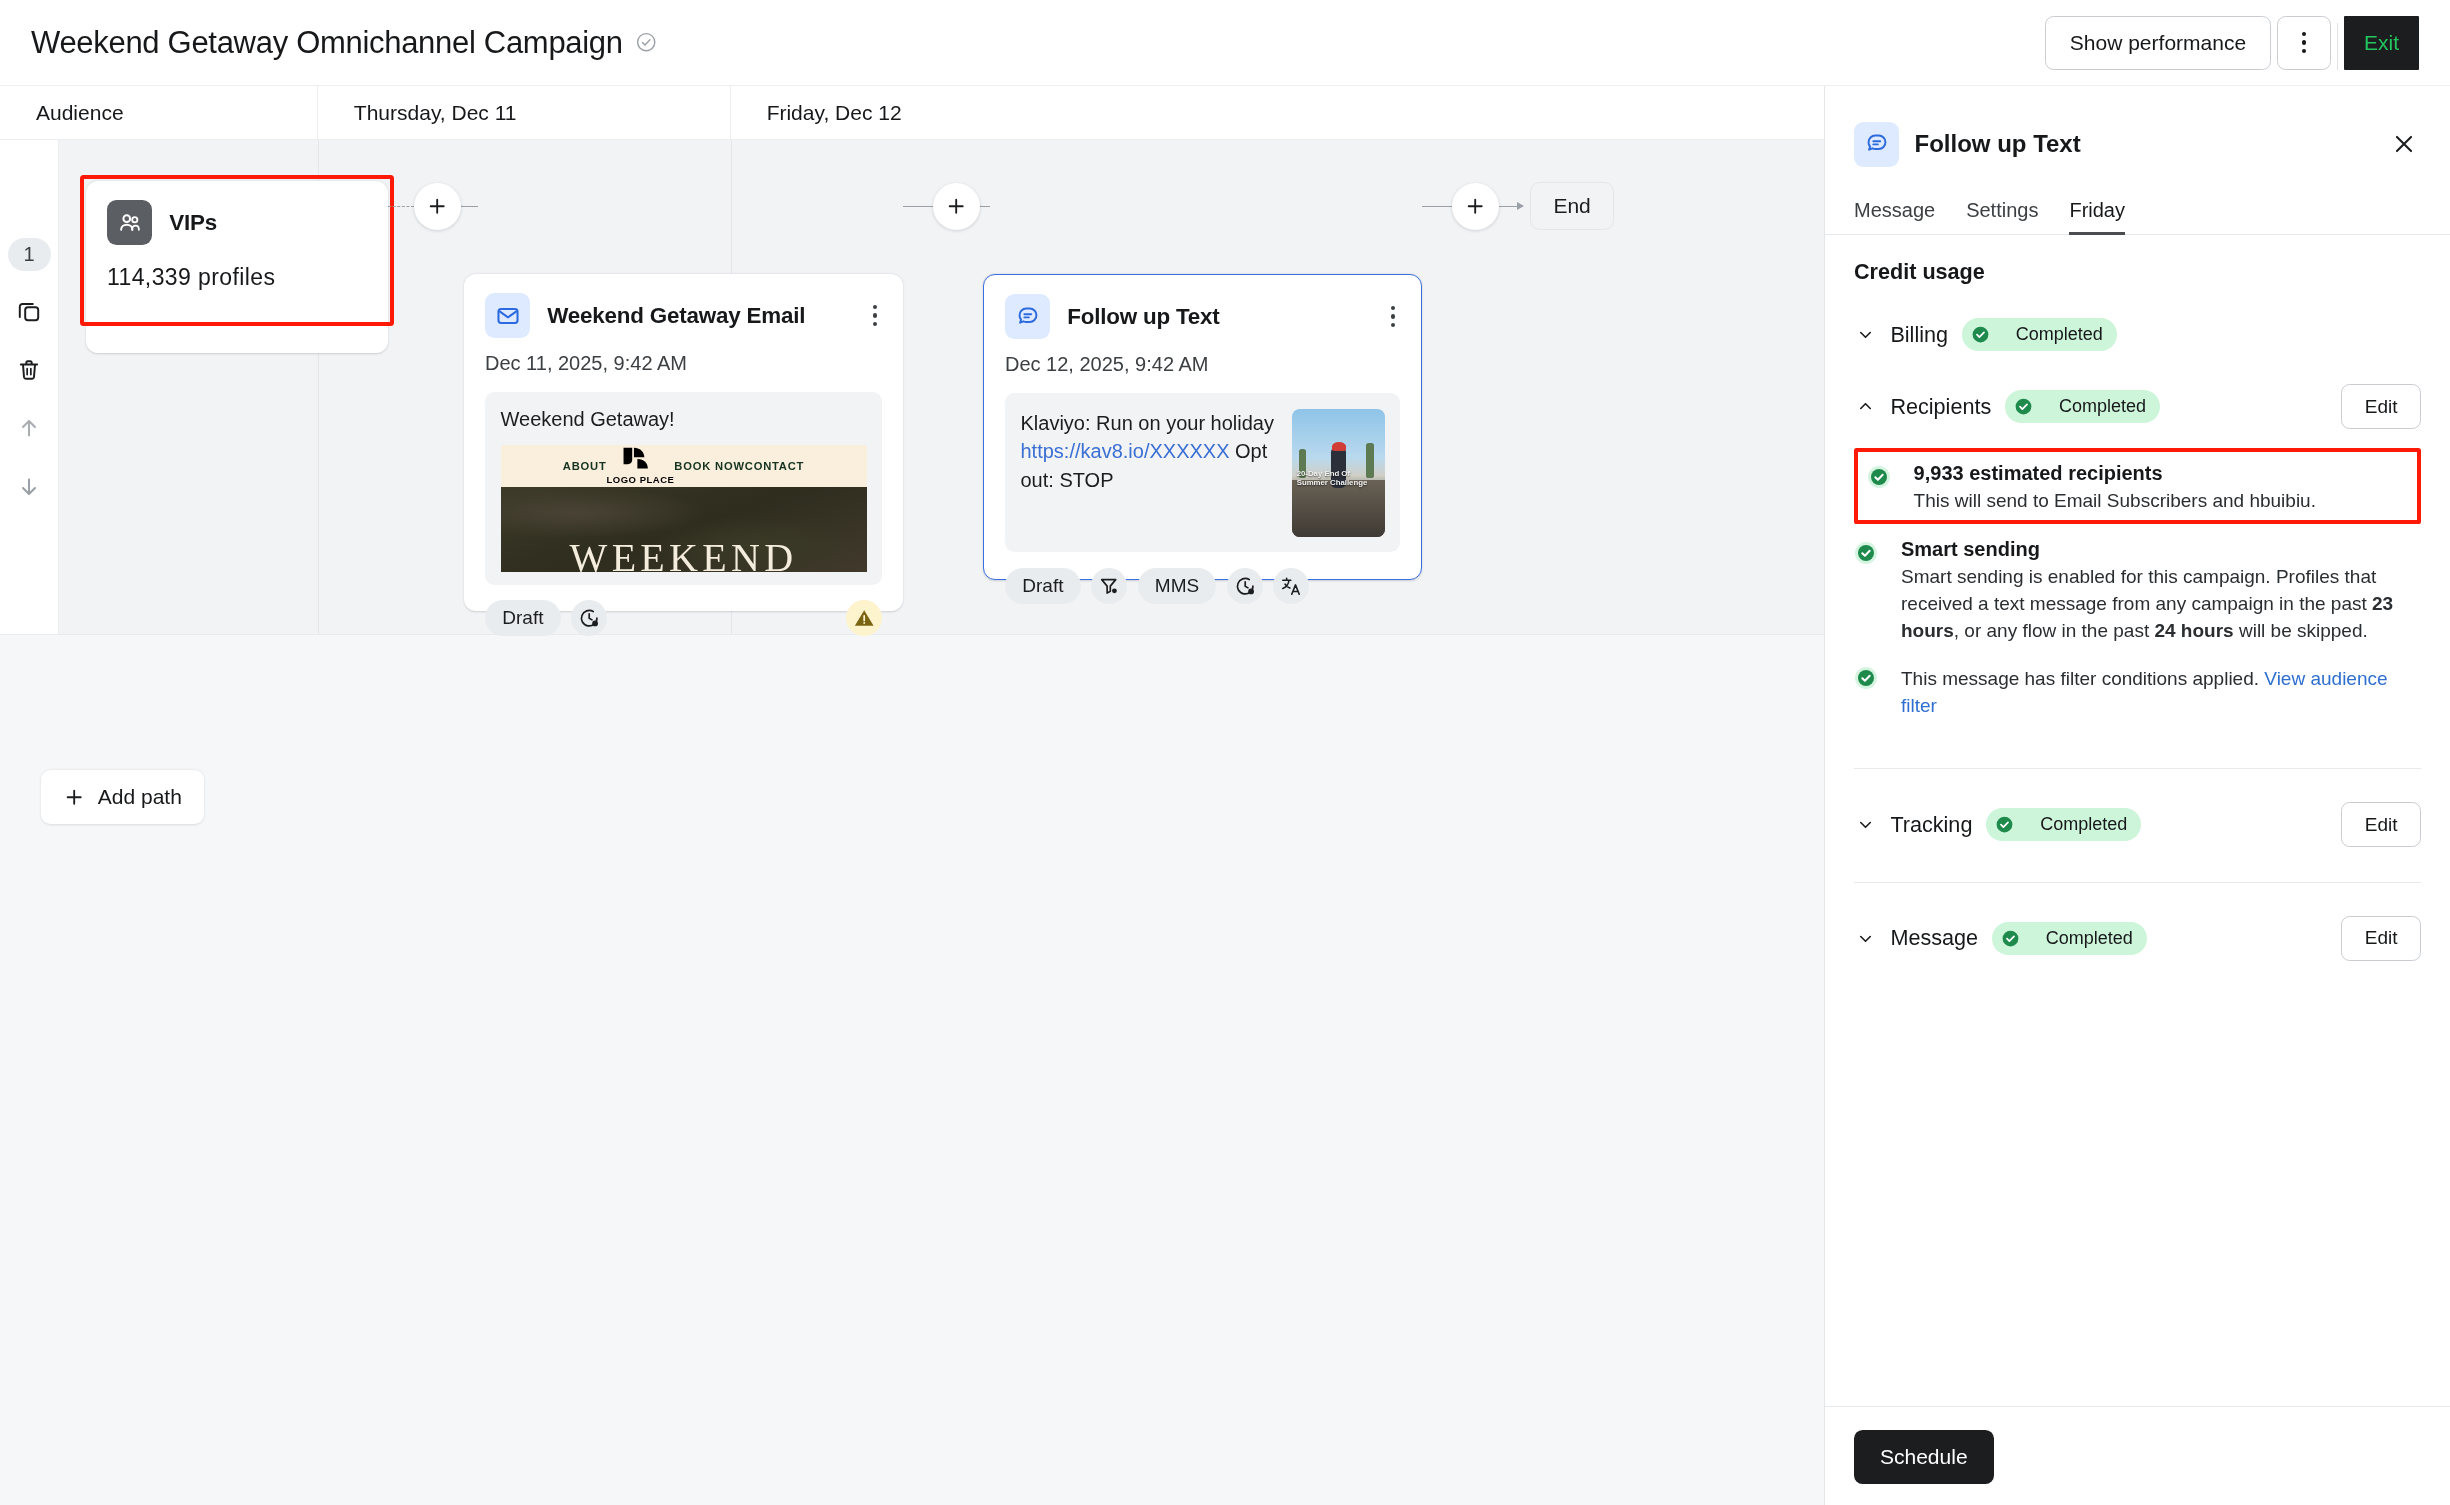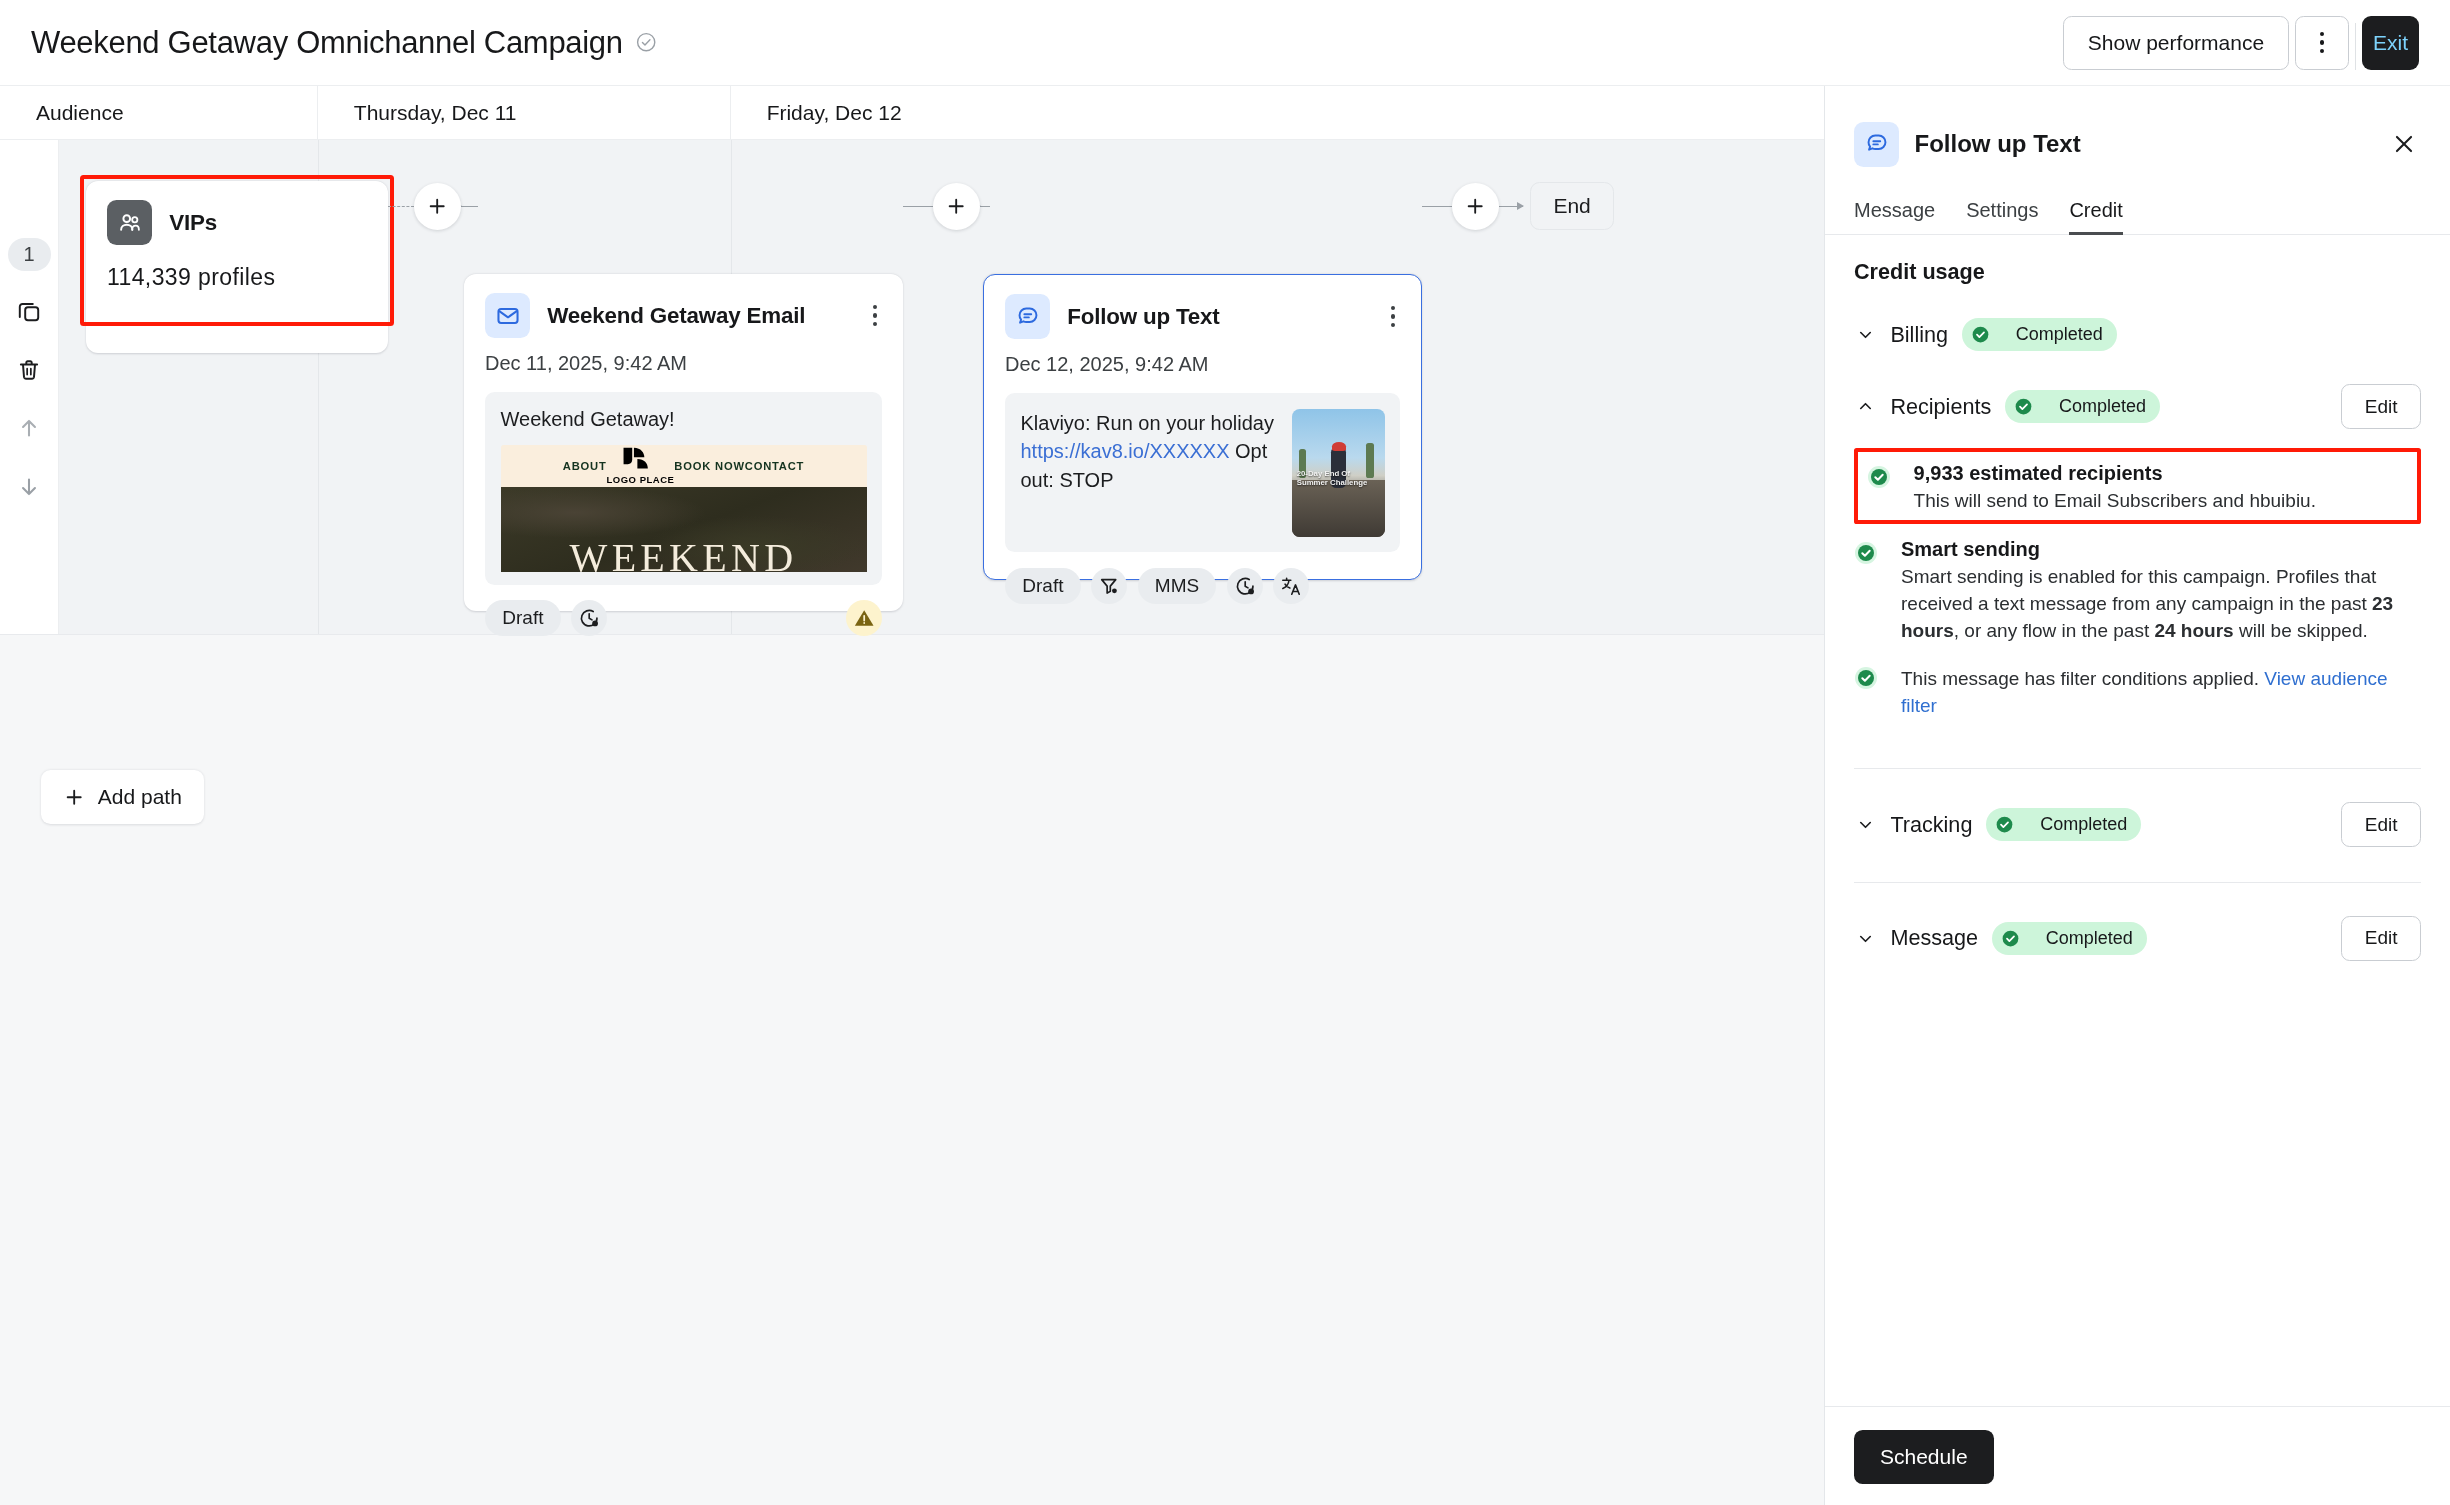--- a/index.html
+++ b/index.html
@@ -28,22 +28,22 @@
     font-family: inherit; display: flex; align-items: center; justify-content: center;
   }
   .btn-icon-sq {
     width: 54px; height: 54px; border: 0.9px solid #c9cdd2; background: #fff;
     border-radius: 8.6px; cursor: pointer; display: flex; align-items: center;
     justify-content: center; flex-direction: column; gap: 4.3px;
   }
   .dot3 { width: 4.3px; height: 4.3px; border-radius: 50%; background: #17181a; }
   .vdiv { width: 0.9px; height: 47px; background: #dfe2e5; }
   .btn-dark {
-    height: 54px; padding: 0 11px; background: #1c1d1f; color: #7dd3fc; border: none;
-    border-radius: 9px; font-size: 21px; cursor: pointer; font-family: inherit;
+    height: 54px; padding: 0 20px; background: #1c1d1f; color: #22c55e; border: none;
+    border-radius: 1px; font-size: 21px; cursor: pointer; font-family: inherit;
     display: flex; align-items: center; justify-content: center;
   }
 
   
   .canvas {
     position: absolute; top: 86px; left: 0; width: 1824px; bottom: 0;
     background: #f6f7f8; overflow: hidden;
   }
   .col-headers {
     position: absolute; top: 0; left: 0; right: 0; height: 54px;
@@ -487,21 +487,21 @@
       <div class="panel-close">
         <svg width="26" height="26" viewBox="0 0 24 24">
             <path d="M5.5 5.5l13 13M18.5 5.5l-13 13" stroke="#1c1d1f" stroke-width="1.9" stroke-linecap="round"></path>
           </svg>
       </div>
     </div>
 
     <div class="panel-tabs">
       <div class="ptab">Message</div>
       <div class="ptab">Settings</div>
-      <div class="ptab active">Credit</div>
+      <div class="ptab active">Friday</div>
     </div>
 
     <div class="panel-body">
       <div class="credit-usage">Credit usage</div>
 
       <div class="sec-row">
         <div class="caret">
           <svg width="19" height="19" viewBox="0 0 24 24">
               <path d="M6 9.5l6 6 6-6" stroke="#1c1d1f" stroke-width="2.1" fill="none" stroke-linecap="round" stroke-linejoin="round"></path>
             </svg>

